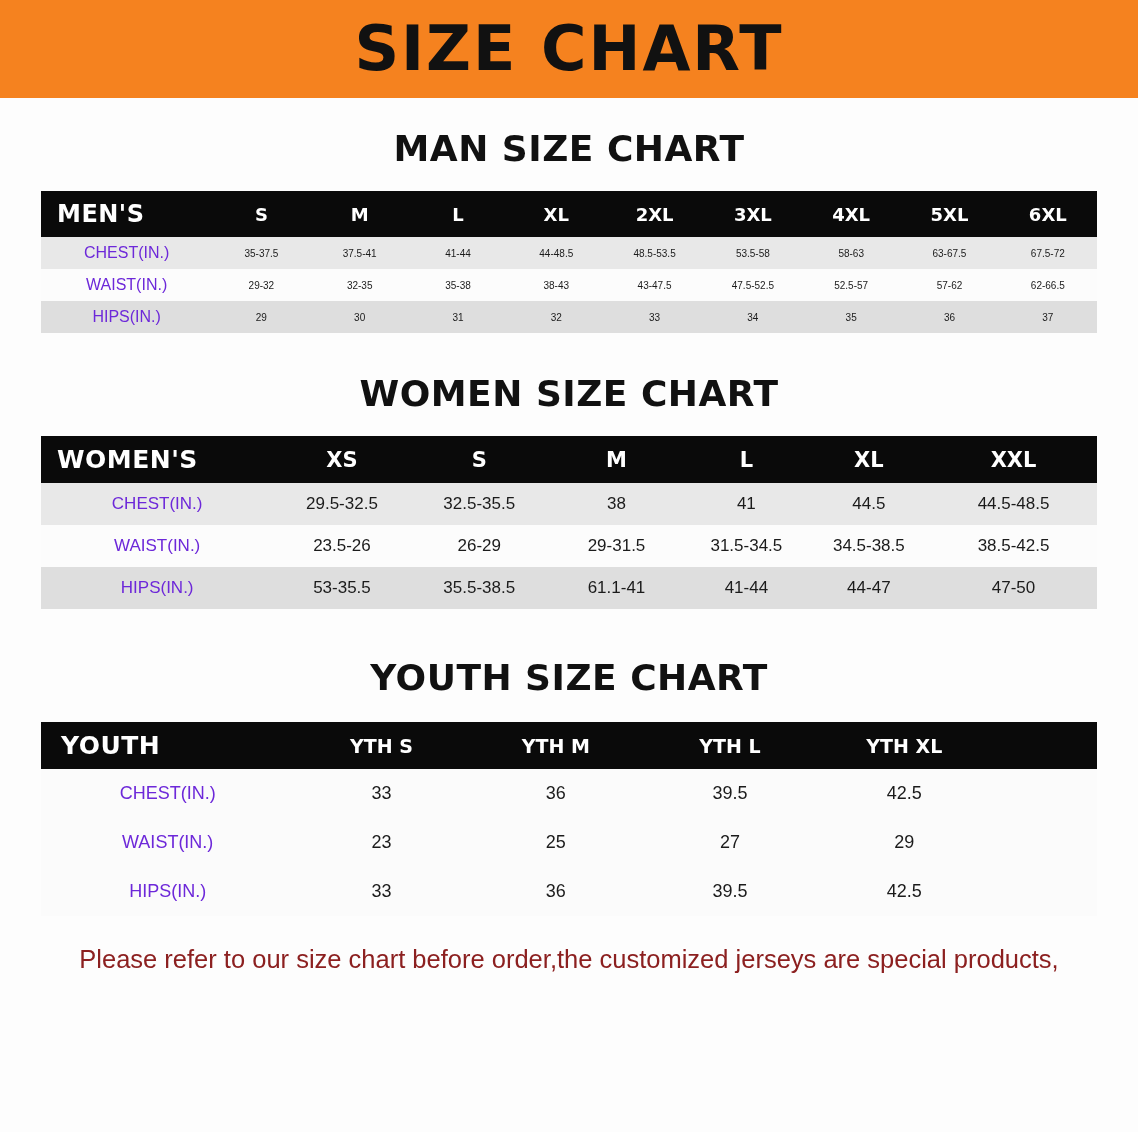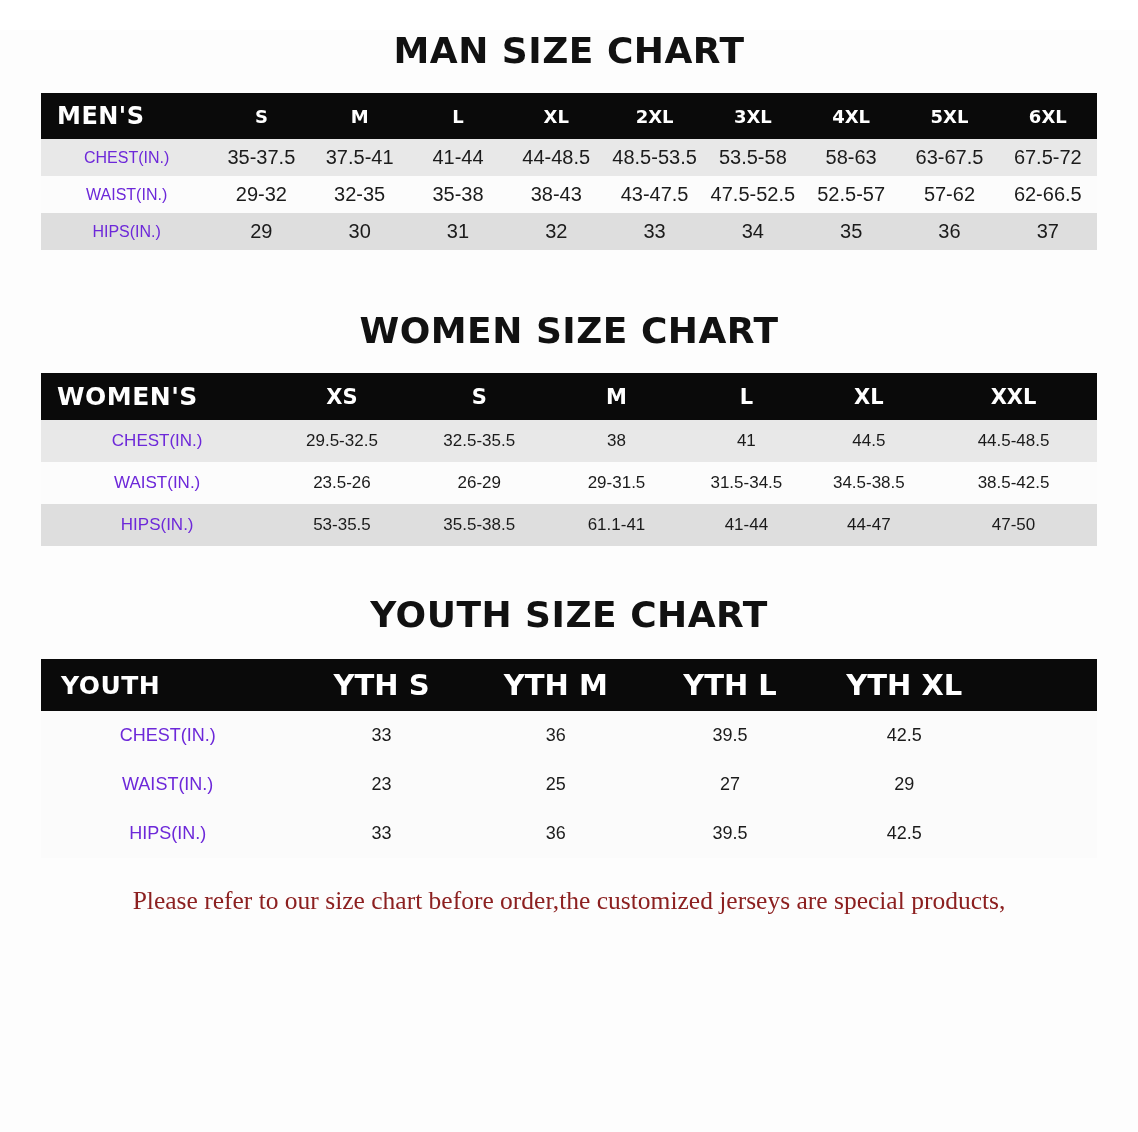--- a/index.html
+++ b/index.html
@@ -41,21 +41,21 @@
   
   .section-title {
     text-align: center;
     font-family: "DejaVu Sans", sans-serif;
     font-weight: bold;
     font-size: 36px;
     color: #111111;
     letter-spacing: 0.5px;
   }
   .st-man   { margin-top: 30px; }
-  .st-women { margin-top: 60px; }
+  .st-women { margin-top: 40px; }
   .st-youth { margin-top: 48px; }
 
   
   .table-wrap {
     margin: 0 auto;
     width: 1056px;
   }
   .tbl-man   { margin-top: 22px; }
   .tbl-women { margin-top: 22px; }
   .tbl-youth { margin-top: 24px; }
@@ -91,54 +91,57 @@
     text-align: center;
     color: #6d28d9;
   }
   .zebra-a { background: #e8e8e8; }
   .zebra-b { background: #fcfcfc; }
   .zebra-c { background: #dedede; }
 
   
   .tbl-man thead th { font-size: 18px; }
   .tbl-man thead th.rowlabel { font-size: 24px; }
-  .tbl-man tbody td { font-size: 20px; }
+  .tbl-man tbody td { font-size: 10px; }
   .tbl-man tbody td.rowlabel { font-size: 16px; }
 
   
   .tbl-women thead th { font-size: 21px; }
   .tbl-women thead th.rowlabel { font-size: 25px; }
   .tbl-women tbody td { font-size: 17px; padding: 11px 2px; }
   .tbl-women tbody td.rowlabel { font-size: 17px; }
 
   
-  .tbl-youth thead th { font-size: 29px; }
+  .tbl-youth thead th { font-size: 19px; }
   .tbl-youth thead th.rowlabel { font-size: 25px; padding-left: 20px; }
   .tbl-youth tbody td { font-size: 18px; padding: 14px 2px; }
   .tbl-youth tbody td.rowlabel { font-size: 18px; }
   .tbl-youth tbody tr { background: #fbfbfb; }
   .tbl-youth tbody tr.alt { background: #efefef; }
 
   
   .note {
     margin: 22px auto 0 auto;
     width: 1060px;
     text-align: center;
     color: #8c2020;
-    font-family: Liberation Serif, serif;
+    font-family: Liberation Sans, sans-serif;
     font-size: 25.5px;
     line-height: 1.65;
   }
   .note span { display: block; }
 </style>
 </head>
 <body>
 
 <div class="page">
 
+  <div class="banner">
+    <div class="banner-title">SIZE CHART</div>
+  </div>
 
   <div class="section-title st-man">MAN SIZE CHART</div>
   <div class="table-wrap tbl-man">
     <table>
       <colgroup>
         <col style="width:16.2%">
         <col style="width:9.3%">
           <col style="width:9.3%">
           <col style="width:9.3%">
         <col style="width:9.3%">

